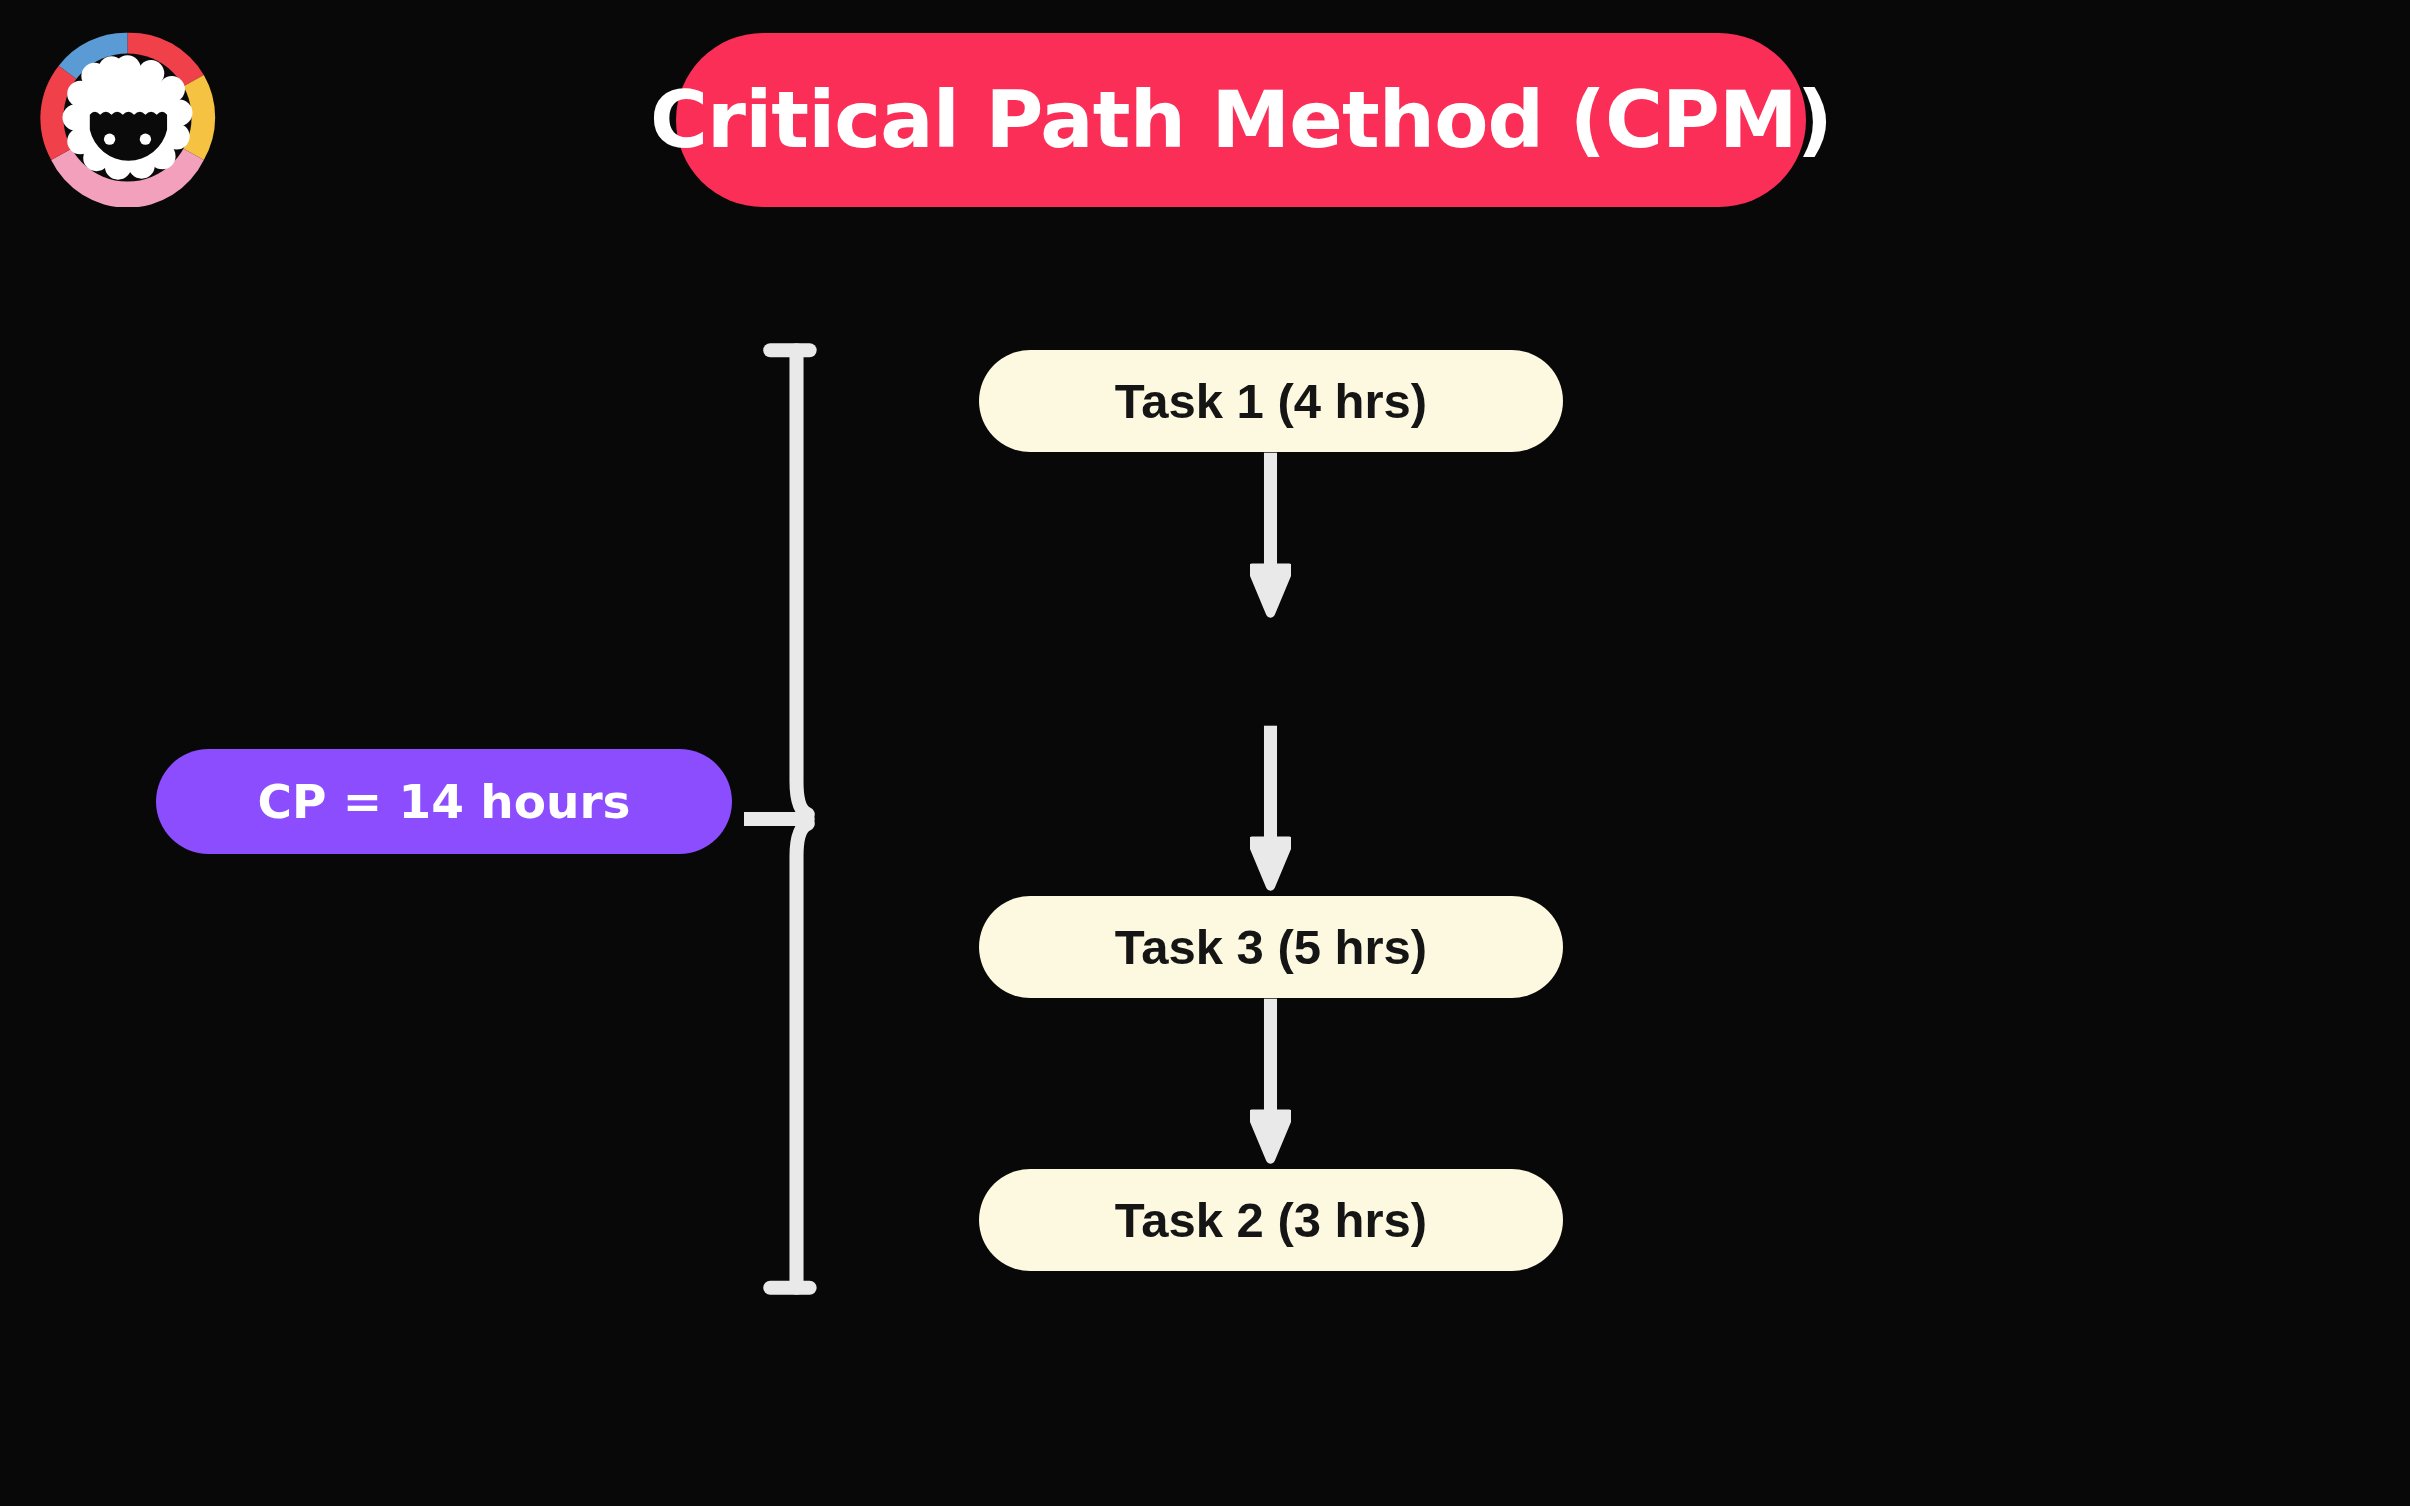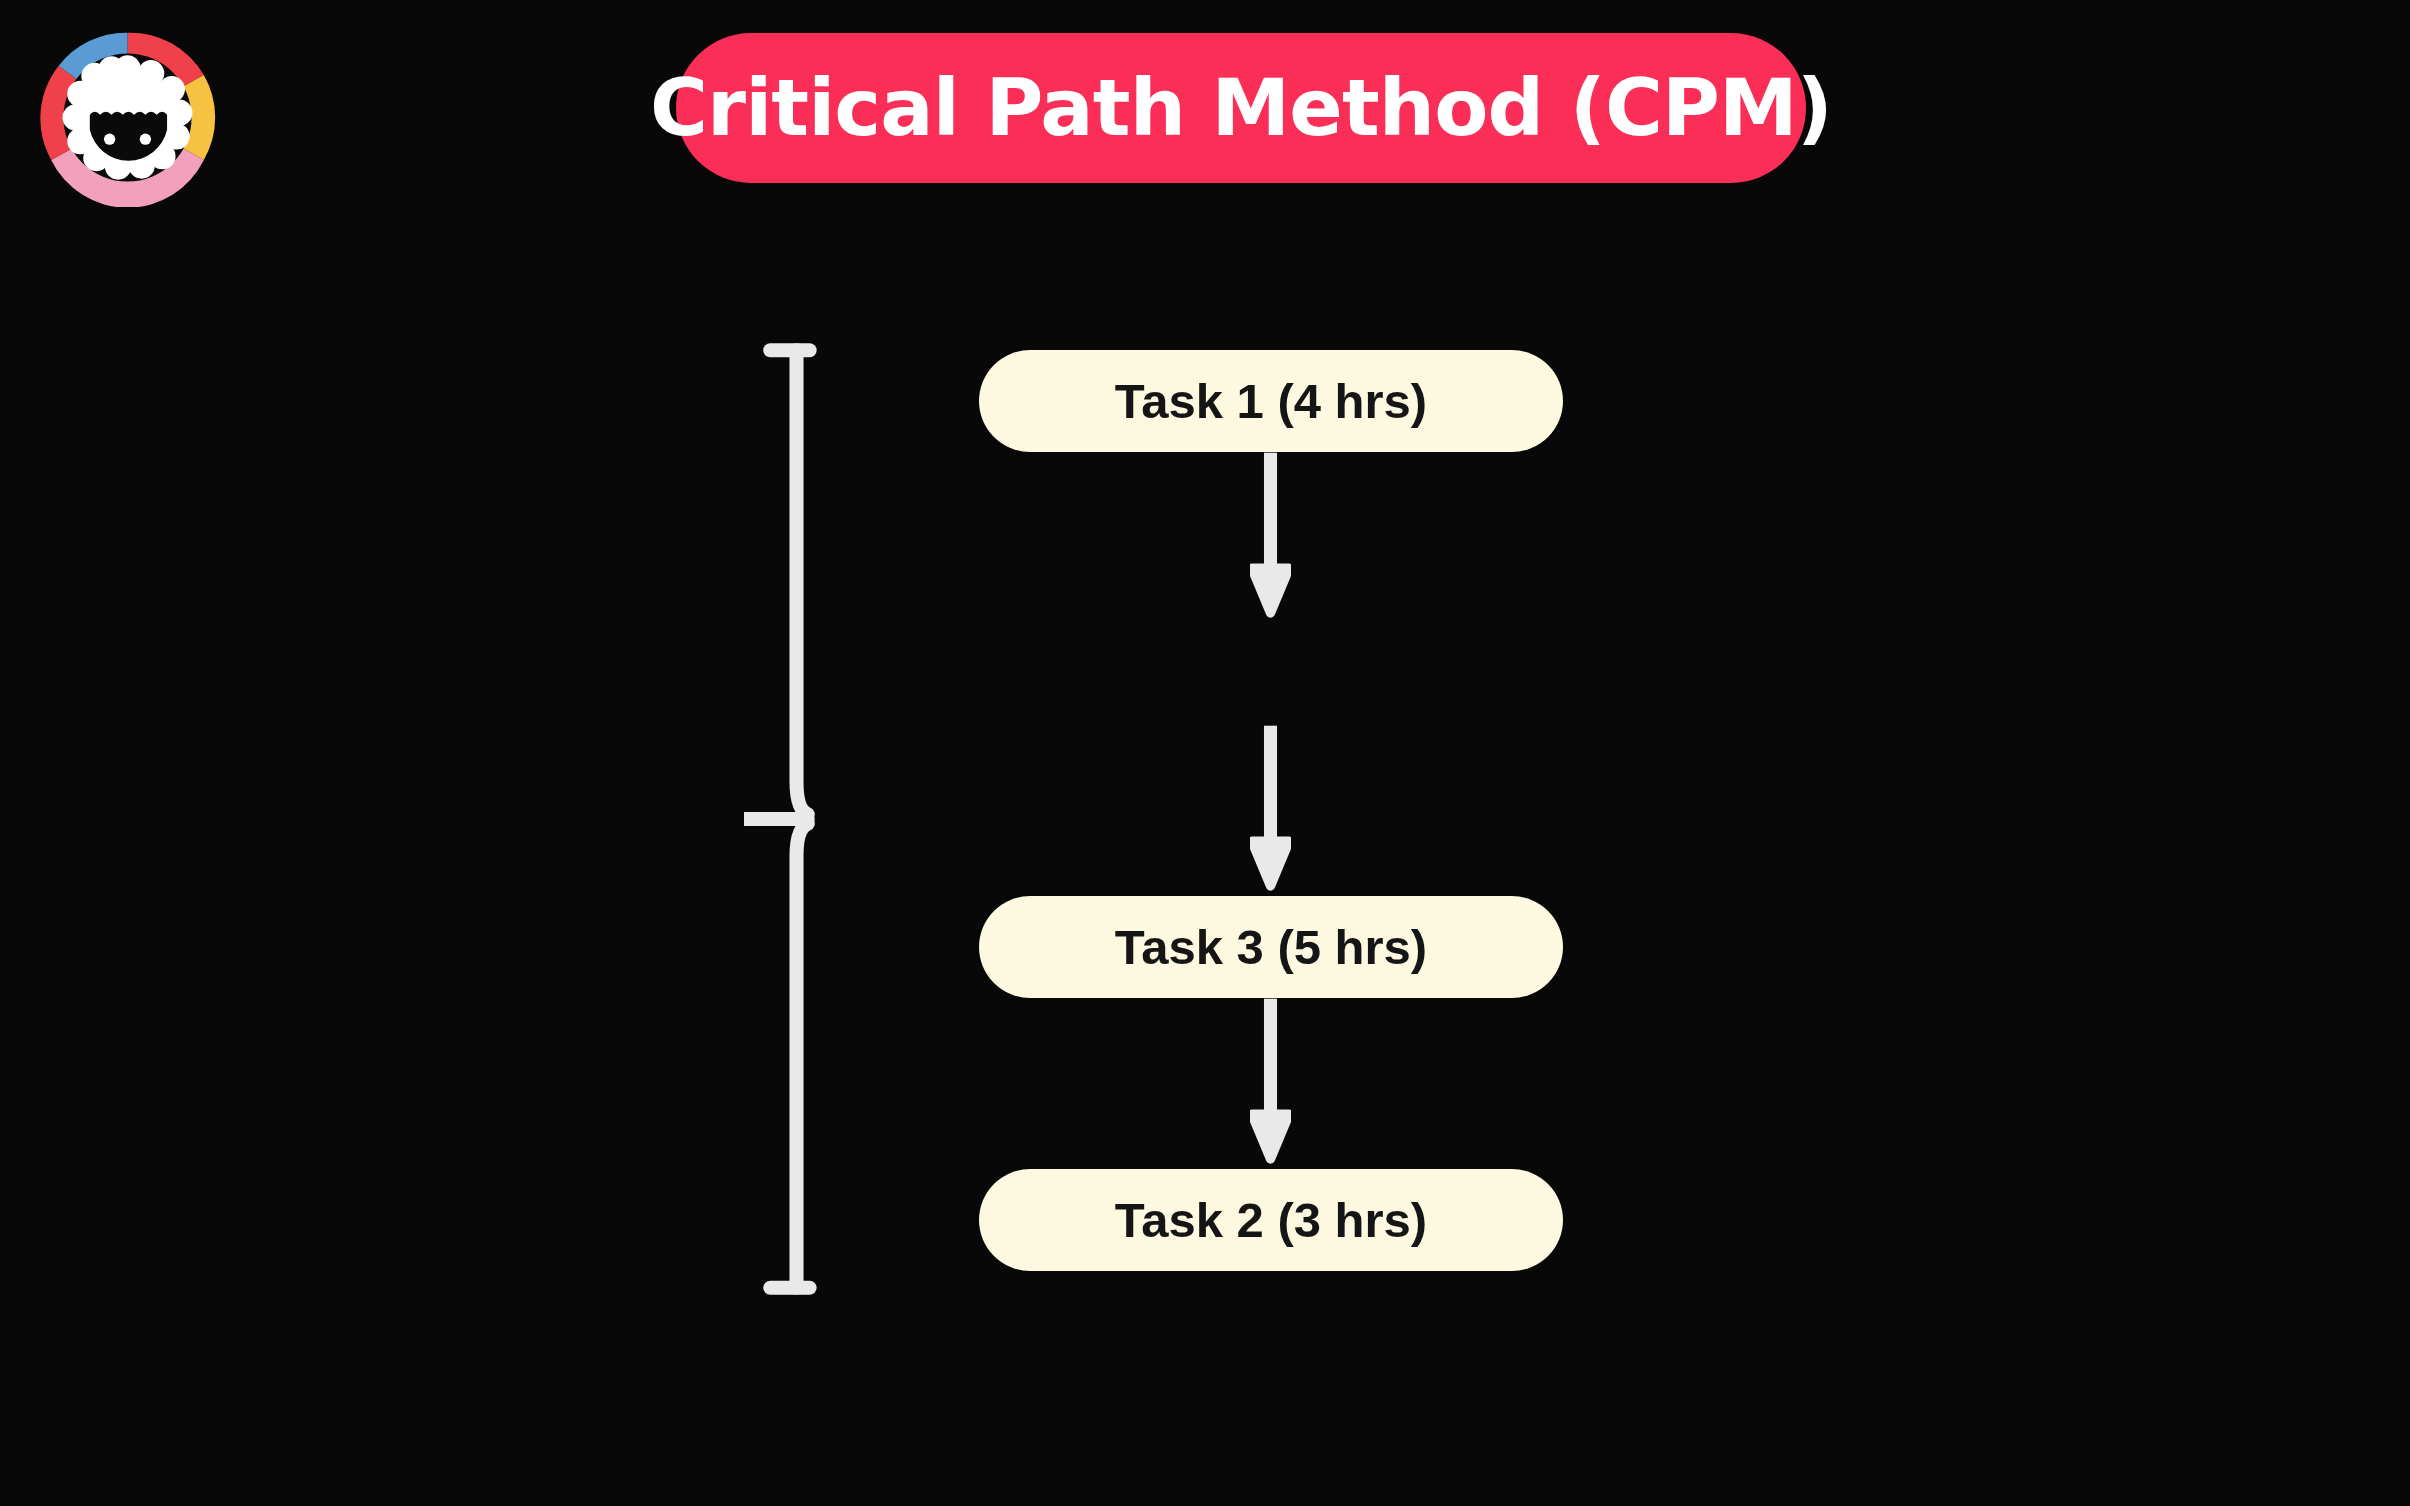--- a/index.html
+++ b/index.html
@@ -32,21 +32,21 @@
     height: 179px;
   }
   .logo svg { display: block; width: 179px; height: 179px; }
 
   
   .title-banner {
     position: absolute;
     left: 676px;
     top: 33px;
     width: 1130px;
-    height: 150px;
+    height: 174px;
     background: #FB2E58;
     border-radius: 89px;
     display: flex;
     align-items: center;
     justify-content: center;
     box-shadow: 0 0 0 0 rgba(0,0,0,0);
   }
   .title-text {
     color: #FFFFFF;
     font-family: "DejaVu Sans", sans-serif;
@@ -190,20 +190,23 @@
 
         <path d="M68 515 Q56 520 56 550 L56 1010"></path>
 
         <path d="M28 1010 L70 1010"></path>
 
         <path d="M68 510 L0 510"></path>
       </g>
     </svg>
   </div>
 
+  <div class="cp-pill">
+    <span class="cp-label">CP = 14 hours</span>
+  </div>
 
   <div class="task-col">
 
     <div class="task-box n0">
       <span class="task-label">Task 1 (4 hrs)</span>
     </div>
 
     <div class="arrow a0">
       <svg viewBox="0 0 44 182" xmlns="http://www.w3.org/2000/svg" aria-hidden="true">
         <rect x="15" y="0" width="14" height="130" fill="#E9E9EA"></rect>

